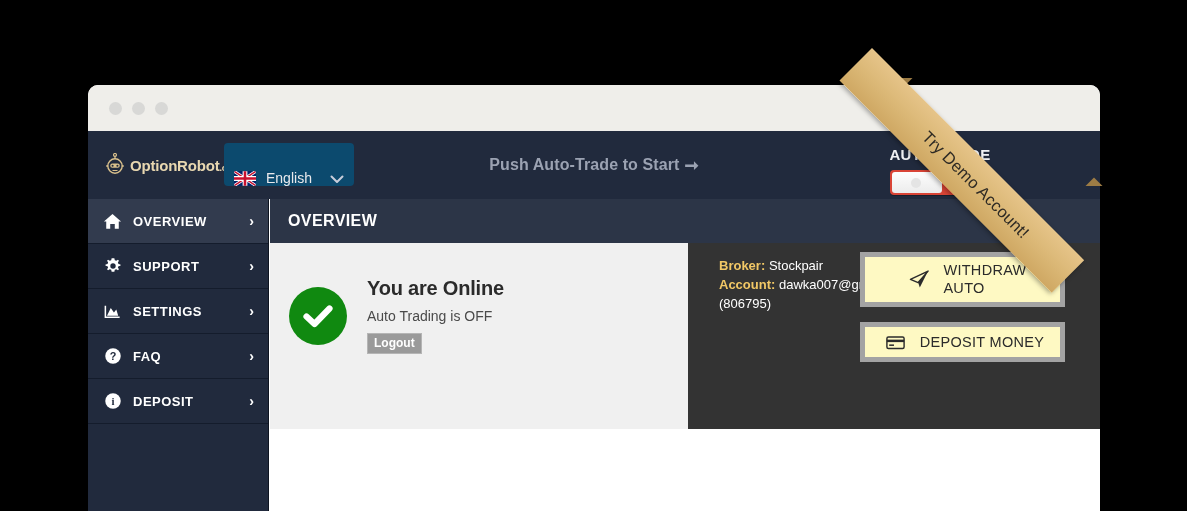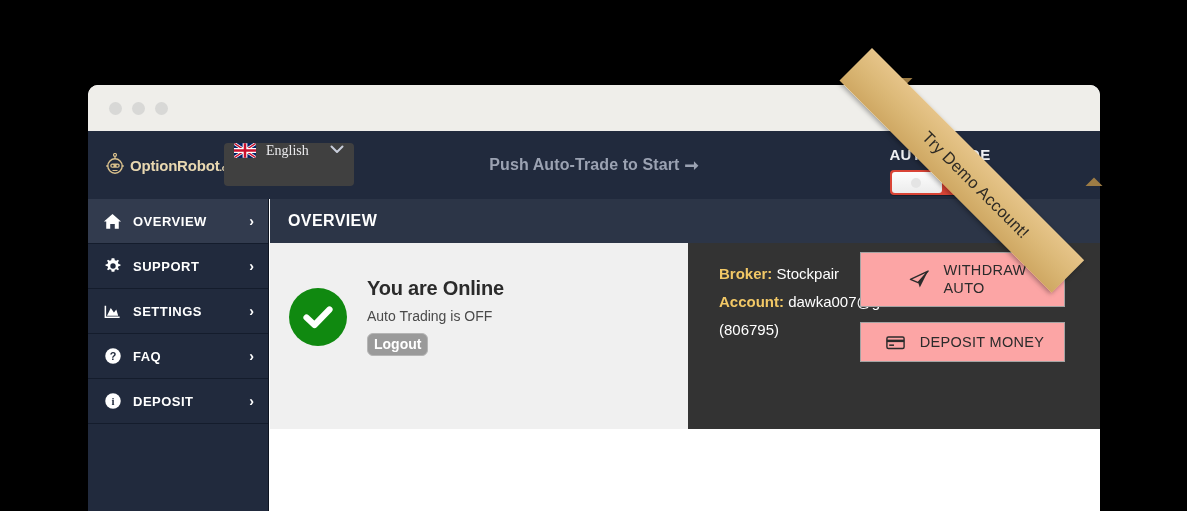--- a/index.html
+++ b/index.html
@@ -84,28 +84,27 @@
     font-weight: 600;
   }
 
   
   #lang {
     position: absolute;
     left: 136px;
     top: 12px;
     width: 130px;
     height: 43px;
-    background: #404040;
+    background: #0c4a6e;
     border-radius: 4px;
     display: flex;
-    align-items: flex-start;
+    align-items: flex-end;
     padding: 0 10px;
     box-sizing: border-box;
     cursor: pointer;
-    font-family: Liberation Serif, serif;
   }
   #lang .flag {
     width: 22px; height: 15px;
     flex: 0 0 auto;
     border-radius: 2px;
     overflow: hidden;
     margin-right: 10px;
   }
   #lang .langlabel {
     color: #e9e9ec;
@@ -297,63 +296,63 @@
   }
   #statustext .autotxt {
     color: #4a4a4a;
     font-size: 14px;
     margin-bottom: 9px;
   }
   #logoutbtn {
     display: inline-block;
     background: #9a9a9a;
     border: 1px solid #b5b5b5;
-    border-radius: 6px;
+    border-radius: 0;
     color: #ffffff;
-    font-size: 14px;
+    font-size: 12px;
     font-weight: bold;
     padding: 2px 6px 3px 6px;
     cursor: pointer;
   }
 
   #accountpanel {
     flex: 1 1 auto;
     background: #333333;
     position: relative;
   }
   #acctinfo {
     position: absolute;
     left: 31px;
     top: 14px;
     width: 250px;
     line-height: 1.45;
   }
-  #acctinfo .row { font-size: 15px; color: #ffffff; margin-top: 6px; }
+  #acctinfo .row { font-size: 13px; color: #ffffff; }
   #acctinfo .k { color: #f2c866; font-weight: bold; }
   #balance {
     position: absolute;
     left: 31px;
     top: 108px;
     width: 250px;
     text-align: right;
     color: #f5d07a;
     font-size: 25px;
     font-weight: 500;
     letter-spacing: -0.3px;
   }
 
   #acctbtns {
     position: absolute;
     right: 35px;
     top: 9px;
     width: 205px;
   }
   .moneybtn {
-    background: #fca5a5;
-    border: 1px solid #a3a3a3;
+    background: #fef9c3;
+    border: 5px solid #a3a3a3;
     color: #2b2b2b;
     display: flex;
     align-items: center;
     justify-content: center;
     cursor: pointer;
     box-sizing: border-box;
     font-size: 14.5px;
     letter-spacing: 0.3px;
   }
   #withdrawbtn {

